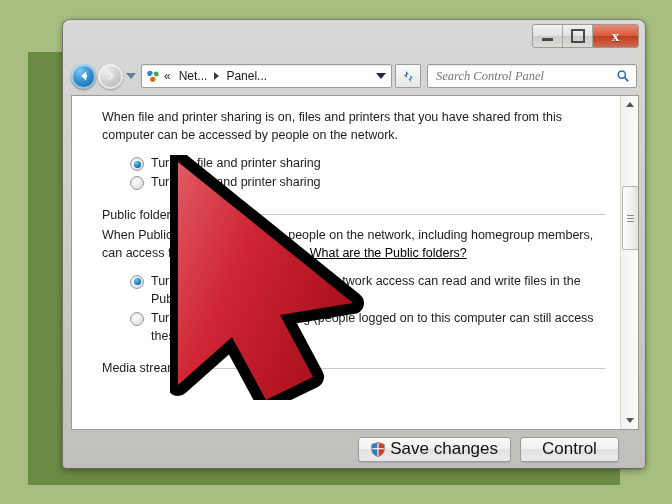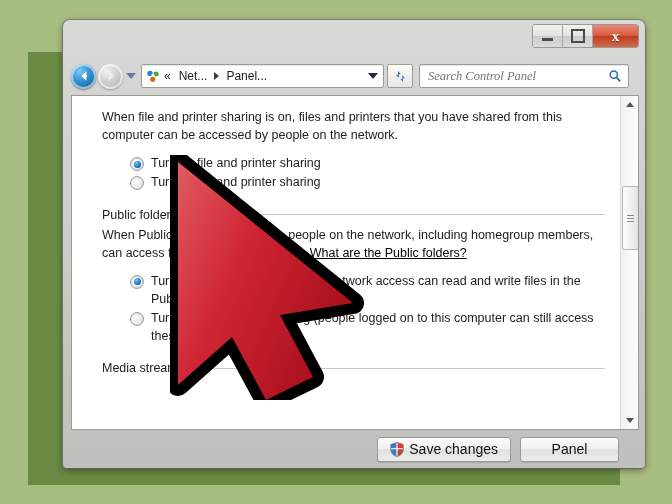--- a/index.html
+++ b/index.html
@@ -135,21 +135,21 @@
     border-top: 6px solid #1d2a4a;
   }
   #refresh-btn {
     width: 24px; height: 22px; margin-left: 3px; flex: none;
     border: 1px solid #9c9c99; border-radius: 2px;
     background: linear-gradient(to bottom,#fbfbfa,#e6e6e3);
     display: flex; align-items: center; justify-content: center;
   }
   #searchbox {
     width: 208px; height: 22px; flex: none;
-    margin-left: 6px; margin-right: 16px;
+    margin-left: 6px; margin-right: 8px;
     display: flex; align-items: center;
     background: #fff;
     border: 1px solid #9c9c99; border-radius: 2px;
     box-shadow: inset 0 1px 1px rgba(0,0,0,.10);
   }
   #search-input {
     flex: 1 1 auto;
     border: none; outline: none;
     font-family: "Liberation Serif", serif;
     font-style: italic;
@@ -251,21 +251,21 @@
     position: absolute;
     left: 0; right: 0; bottom: 0; height: 38px;
     display: flex; align-items: center; justify-content: flex-end;
     padding-right: 26px;
   }
   .btn {
     height: 23px;
     min-width: 73px;
     padding: 0 12px;
     margin-left: 9px;
-    font-size: 14px;
+    font-size: 17px;
     color: #111;
     border: 1px solid #99999b;
     border-radius: 3px;
     background: linear-gradient(to bottom,#fbfbfb 0%,#f0f0ef 46%,#e1e1df 52%,#ebebe9 100%);
     display: flex; align-items: center; justify-content: center;
     box-shadow: 0 1px 1px rgba(0,0,0,.10);
     white-space: nowrap;
   }
   .shield { margin-right: 5px; flex: none; display: flex; }
 
@@ -425,21 +425,21 @@
             <path d="M7 0.6 L13.2 2.4 L13.2 7.5 C13.2 11 10.6 13.5 7 14.5 Z" fill="#d63a2a"></path>
             <path d="M0.9 4.6 L13.1 4.6 L13.1 7.0 L0.9 7.0 Z" fill="#3fa93f" opacity="0"></path>
             <path d="M6.3 0.8 L7.7 0.8 L7.7 14.4 L6.3 14.4 Z" fill="#ffffff" opacity="0.85"></path>
             <path d="M1.0 6.0 L13.0 6.0 L13.0 7.3 L1.0 7.3 Z" fill="#ffffff" opacity="0.85"></path>
             <path d="M7 0.6 L13.2 2.4 L13.2 7.5 C13.2 11 10.6 13.5 7 14.5 C3.4 13.5 0.8 11 0.8 7.5 L0.8 2.4 Z" fill="none" stroke="#7a7a78" stroke-width="0.8"></path>
           </svg>
         </span>
         <span>Save changes</span>
       </div>
       <div class="btn">
-        <span>Panel</span>
+        <span>Control</span>
       </div>
     </div>
 
   </div>
 
   <svg id="cursor" viewBox="0 0 250 245">
     <defs>
       <linearGradient id="curgrad" x1="0" y1="0" x2="1" y2="0.6">
         <stop offset="0%" stop-color="#e05a63"></stop>
         <stop offset="45%" stop-color="#cf2433"></stop>

